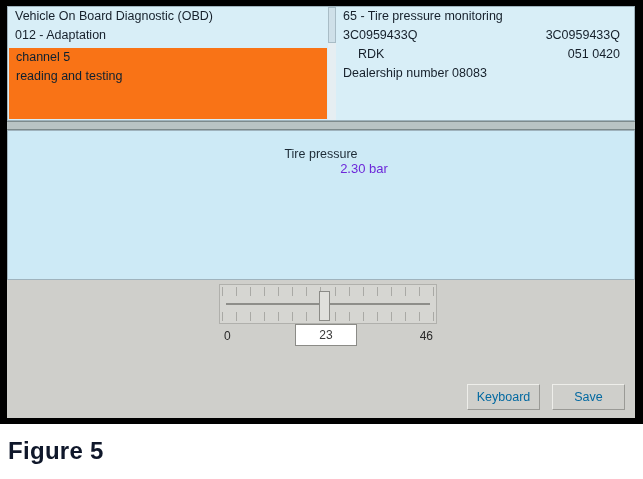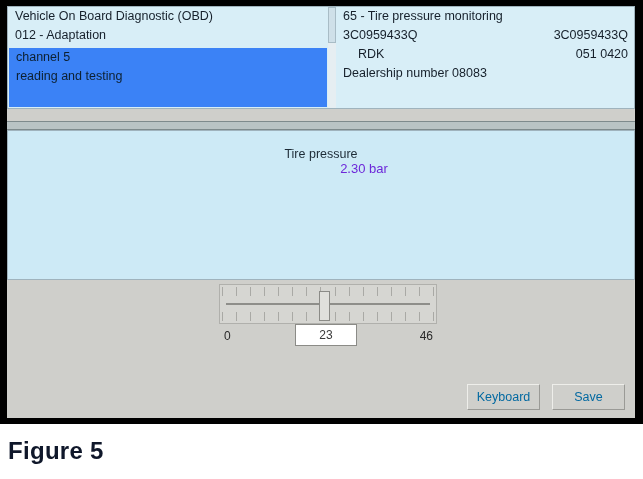--- a/index.html
+++ b/index.html
@@ -34,21 +34,21 @@
     box-sizing: border-box;
     overflow: hidden;
   }
 
   
   #top-region {
     position: absolute;
     left: 0;
     top: 0;
     width: 100%;
-    height: 103px;
+    height: 115px;
     display: flex;
     border-radius: 24px;
   }
 
   .panel {
     position: relative;
     box-sizing: border-box;
     overflow: hidden;
     font-size: 12.5px;
     color: #16202b;
@@ -64,21 +64,21 @@
   #left-panel .line {
     padding-left: 7px;
     white-space: nowrap;
   }
   #left-panel .selected-block {
     position: absolute;
     left: 1px;
     right: 1px;
     top: 41px;
     bottom: 1px;
-    background: #3b82f6;
+    background: #f97316;
   }
   #left-panel .selected-block .line {
     color: #0d2030;
   }
 
   
   #panel-divider {
     width: 8px;
     background: #e6eef2;
     border-top: 1px solid #9fb3bd;
@@ -97,20 +97,21 @@
   }
 
   #right-panel {
     flex: 1;
     background: #d8eef7;
     border: 1px solid #9fb3bd;
     border-left: none;
   }
   #right-panel .line {
     padding-left: 7px;
+    padding-right: 8px;
     white-space: nowrap;
     display: flex;
     justify-content: space-between;
   }
   #right-panel .line .col-right {
     padding-right: 6px;
   }
   .indent {
     padding-left: 22px !important;
   }

